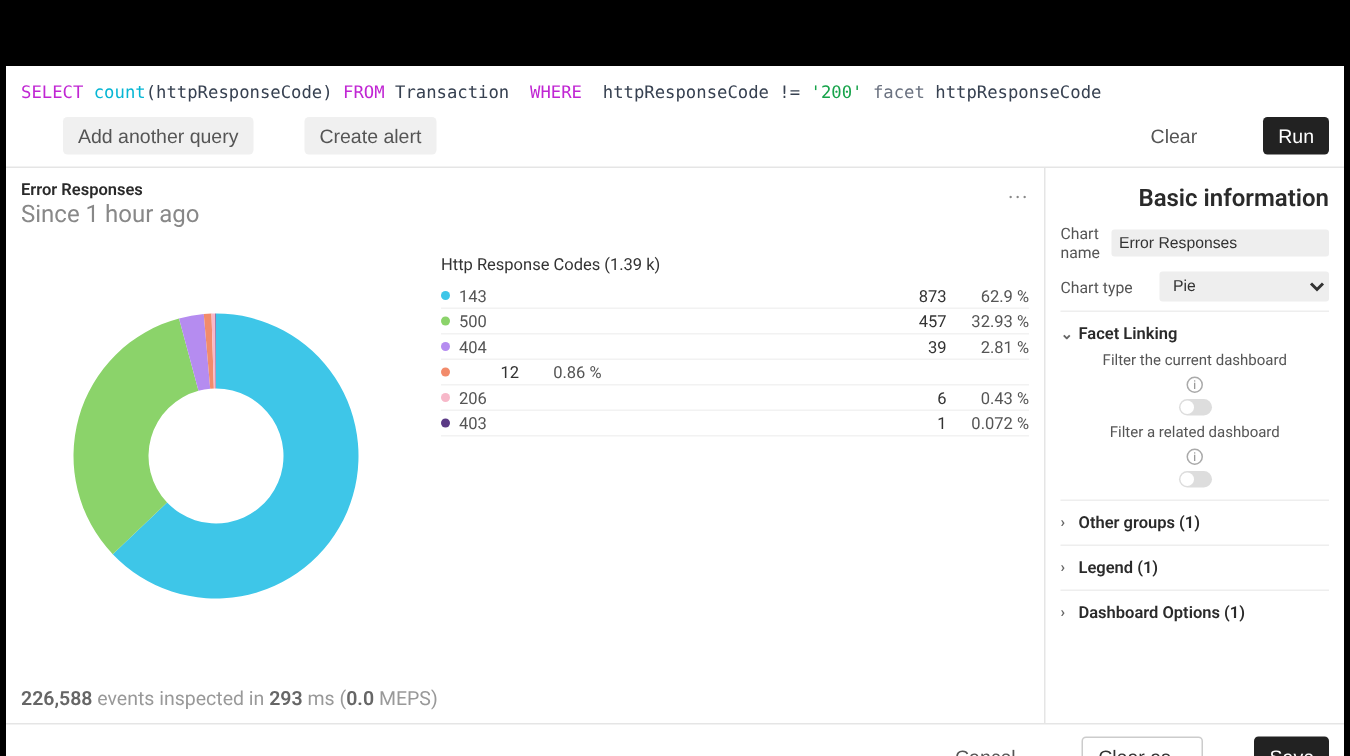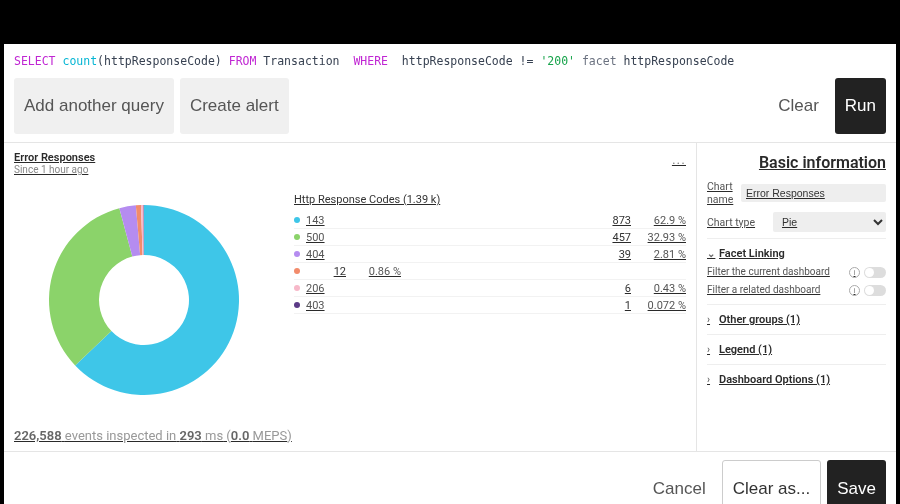--- a/index.html
+++ b/index.html
@@ -40,61 +40,61 @@
   .toolbar {
     display: flex;
     align-items: center;
     padding: 4px 10px 8px 10px;
     gap: 6px;
   }
   .btn {
     background: #f0f0f0;
     border: none;
     border-radius: 3px;
-    padding: 18px 10px;
-    font-size: 17px;
+    padding: 5px 10px;
+    font-size: 13px;
     color: #555;
     cursor: pointer;
+    margin-left: 28px;
   }
   .btn.solid { background: #222; color: #fff; }
   .btn.outline { background: #fff; border: 1px solid #ccc; color: #333; }
   .toolbar-spacer { flex: 1; }
   .chevron-down-icon::after {
     content: "";
     display: inline-block;
     margin-left: 5px;
     border: 4px solid transparent;
     border-top-color: #666;
     transform: translateY(2px);
   }
 
   
   .main {
     flex: 1;
     display: flex;
     border-top: 1px solid #e5e5e5;
     min-height: 0;
-    text-decoration: underline;
   }
 
   
   .chart-panel {
     flex: 1;
     display: flex;
     flex-direction: column;
     padding: 8px 10px;
     position: relative;
     min-width: 0;
   }
   .chart-header {
     display: flex;
     align-items: flex-start;
   }
   .chart-title { font-weight: 600; font-size: 11px; }
-  .chart-sub { font-size: 10px; color: #888; }
+  .chart-sub { font-size: 16px; color: #888; }
   .chart-menu { margin-left: auto; color: #888; font-size: 14px; letter-spacing: 1px; cursor: pointer; }
 
   .chart-body {
     flex: 1;
     display: flex;
     gap: 20px;
     min-height: 0;
   }
   .donut-wrap {
     width: 260px;
@@ -187,20 +187,21 @@
     color: #666;
     font-size: 10px;
   }
   .toggle-row {
     display: flex;
     align-items: center;
     margin-top: 6px;
     font-size: 10px;
     color: #555;
     gap: 4px;
+    flex-direction: column;
   }
   .toggle-row span:first-child { flex: 1; line-height: 1.2; }
   .info-icon {
     width: 11px; height: 11px;
     border: 1px solid #aaa;
     border-radius: 50%;
     display: inline-flex;
     align-items: center;
     justify-content: center;
     font-size: 8px;

